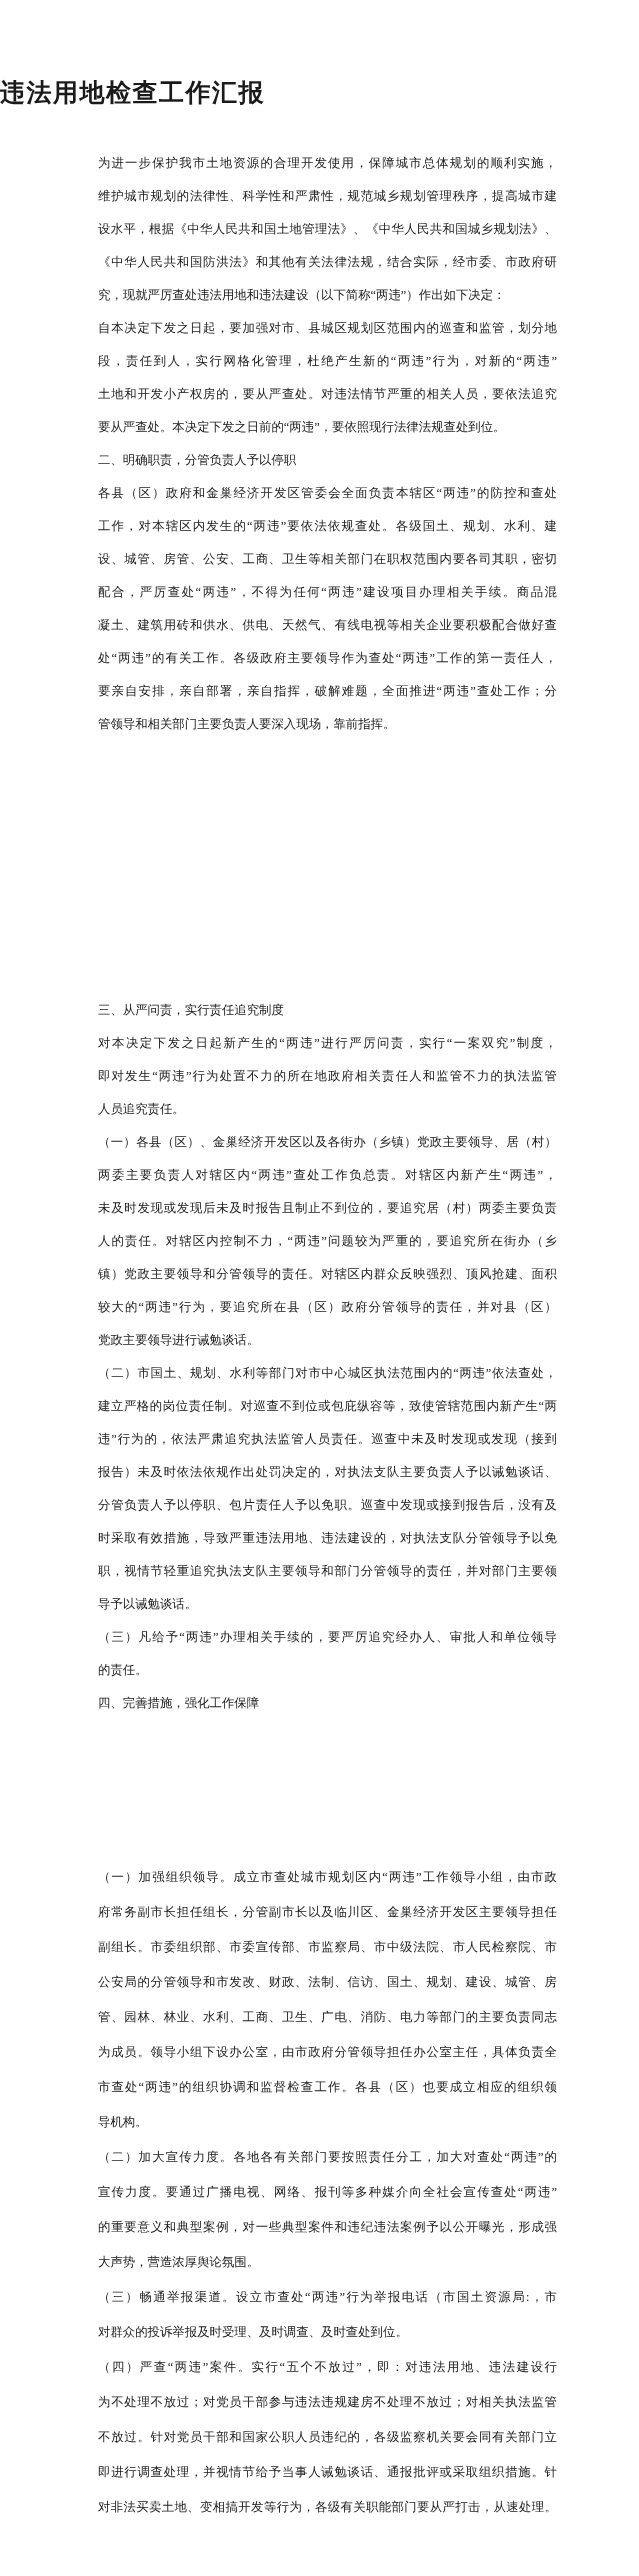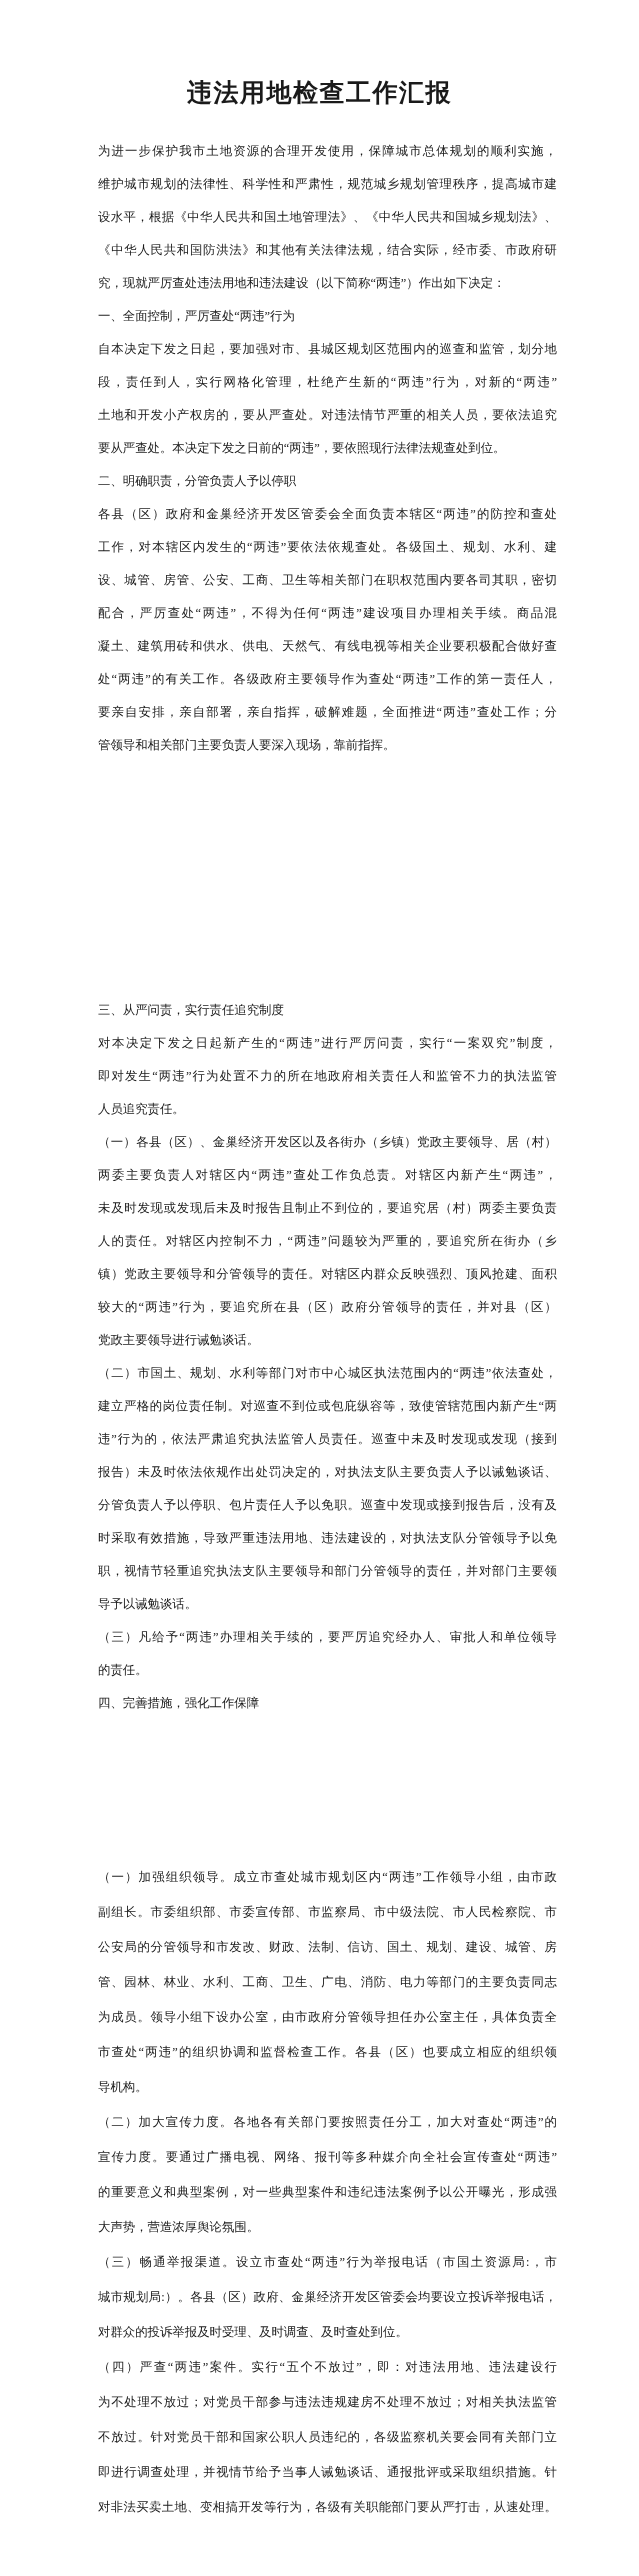--- a/index.html
+++ b/index.html
@@ -17,32 +17,32 @@
     overflow: hidden;
   }
   .title {
     position: absolute;
     top: 71px;
     left: 0;
     width: 639px;
     height: 43px;
     line-height: 43px;
     margin: 0;
-    text-align: center;
+    text-align: left;
     font-size: 25px;
     font-weight: 700;
     letter-spacing: 1.5px;
     font-family: "Liberation Serif", "DejaVu Serif", serif;
   }
   .block {
     position: absolute;
     left: 98px;
     width: 459px;
   }
-  .b1 { top: 135px;  --lh: 33px; }
+  .b1 { top: 147px;  --lh: 33px; }
   .b2 { top: 994px; --lh: 33px; }
   .b3 { top: 1860px; --lh: 35px; }
   .ln {
     height: var(--lh);
     line-height: var(--lh);
     font-size: 12.4px;
     text-align: justify;
     text-align-last: justify;
     overflow: hidden;
     white-space: normal;
@@ -58,21 +58,20 @@
 <div class="page">
 
   <h1 class="title">违法用地检查工作汇报</h1>
 
   <section class="block b1">
     <div class="ln">为进一步保护我市土地资源的合理开发使用，保障城市总体规划的顺利实施，</div>
     <div class="ln">维护城市规划的法律性、科学性和严肃性，规范城乡规划管理秩序，提高城市建</div>
     <div class="ln">设水平，根据《中华人民共和国土地管理法》、《中华人民共和国城乡规划法》、</div>
     <div class="ln">《中华人民共和国防洪法》和其他有关法律法规，结合实际，经市委、市政府研</div>
     <div class="ln end">究，现就严厉查处违法用地和违法建设（以下简称“两违”）作出如下决定：</div>
-    <div class="ln end">一、全面控制，严厉查处“两违”行为</div>
     <div class="ln">自本决定下发之日起，要加强对市、县城区规划区范围内的巡查和监管，划分地</div>
     <div class="ln">段，责任到人，实行网格化管理，杜绝产生新的“两违”行为，对新的“两违”</div>
     <div class="ln">土地和开发小产权房的，要从严查处。对违法情节严重的相关人员，要依法追究</div>
     <div class="ln end">要从严查处。本决定下发之日前的“两违”，要依照现行法律法规查处到位。</div>
     <div class="ln end">二、明确职责，分管负责人予以停职</div>
     <div class="ln">各县（区）政府和金巢经济开发区管委会全面负责本辖区“两违”的防控和查处</div>
     <div class="ln">工作，对本辖区内发生的“两违”要依法依规查处。各级国土、规划、水利、建</div>
     <div class="ln">设、城管、房管、公安、工商、卫生等相关部门在职权范围内要各司其职，密切</div>
     <div class="ln">配合，严厉查处“两违”，不得为任何“两违”建设项目办理相关手续。商品混</div>
     <div class="ln">凝土、建筑用砖和供水、供电、天然气、有线电视等相关企业要积极配合做好查</div>
@@ -101,32 +100,32 @@
     <div class="ln">时采取有效措施，导致严重违法用地、违法建设的，对执法支队分管领导予以免</div>
     <div class="ln">职，视情节轻重追究执法支队主要领导和部门分管领导的责任，并对部门主要领</div>
     <div class="ln end">导予以诫勉谈话。</div>
     <div class="ln">（三）凡给予“两违”办理相关手续的，要严厉追究经办人、审批人和单位领导</div>
     <div class="ln end">的责任。</div>
     <div class="ln end">四、完善措施，强化工作保障</div>
   </section>
 
   <section class="block b3">
     <div class="ln">（一）加强组织领导。成立市查处城市规划区内“两违”工作领导小组，由市政</div>
+    <div class="ln">府常务副市长担任组长，分管副市长以及临川区、金巢经济开发区主要领导担任</div>
     <div class="ln">副组长。市委组织部、市委宣传部、市监察局、市中级法院、市人民检察院、市</div>
     <div class="ln">公安局的分管领导和市发改、财政、法制、信访、国土、规划、建设、城管、房</div>
     <div class="ln">管、园林、林业、水利、工商、卫生、广电、消防、电力等部门的主要负责同志</div>
     <div class="ln">为成员。领导小组下设办公室，由市政府分管领导担任办公室主任，具体负责全</div>
     <div class="ln">市查处“两违”的组织协调和监督检查工作。各县（区）也要成立相应的组织领</div>
     <div class="ln end">导机构。</div>
     <div class="ln">（二）加大宣传力度。各地各有关部门要按照责任分工，加大对查处“两违”的</div>
     <div class="ln">宣传力度。要通过广播电视、网络、报刊等多种媒介向全社会宣传查处“两违”</div>
     <div class="ln">的重要意义和典型案例，对一些典型案件和违纪违法案例予以公开曝光，形成强</div>
     <div class="ln end">大声势，营造浓厚舆论氛围。</div>
     <div class="ln">（三）畅通举报渠道。设立市查处“两违”行为举报电话（市国土资源局:，市</div>
-    <div class="ln">城市规划局:）。各县（区）政府、金巢经济开发区管委会均要设立投诉举报电话，</div>
     <div class="ln end">对群众的投诉举报及时受理、及时调查、及时查处到位。</div>
     <div class="ln">（四）严查“两违”案件。实行“五个不放过”，即：对违法用地、违法建设行</div>
     <div class="ln">为不处理不放过；对党员干部参与违法违规建房不处理不放过；对相关执法监管</div>
     <div class="ln">不放过。针对党员干部和国家公职人员违纪的，各级监察机关要会同有关部门立</div>
     <div class="ln">即进行调查处理，并视情节给予当事人诫勉谈话、通报批评或采取组织措施。针</div>
     <div class="ln">对非法买卖土地、变相搞开发等行为，各级有关职能部门要从严打击，从速处理。</div>
 
   </section>
 
 </div>

